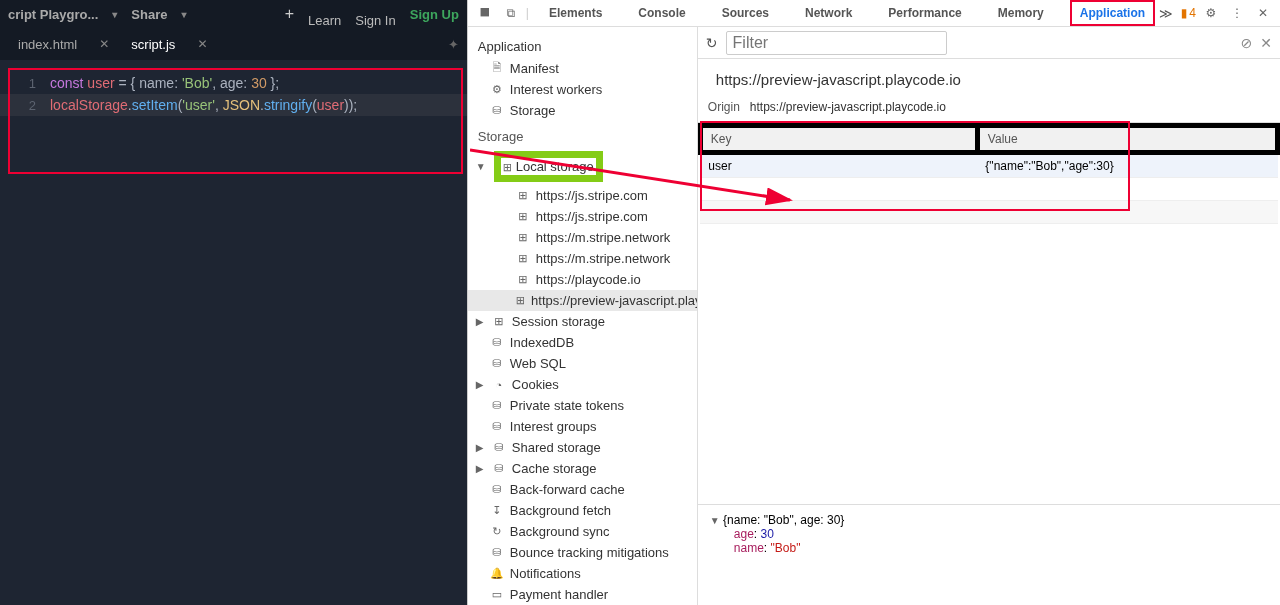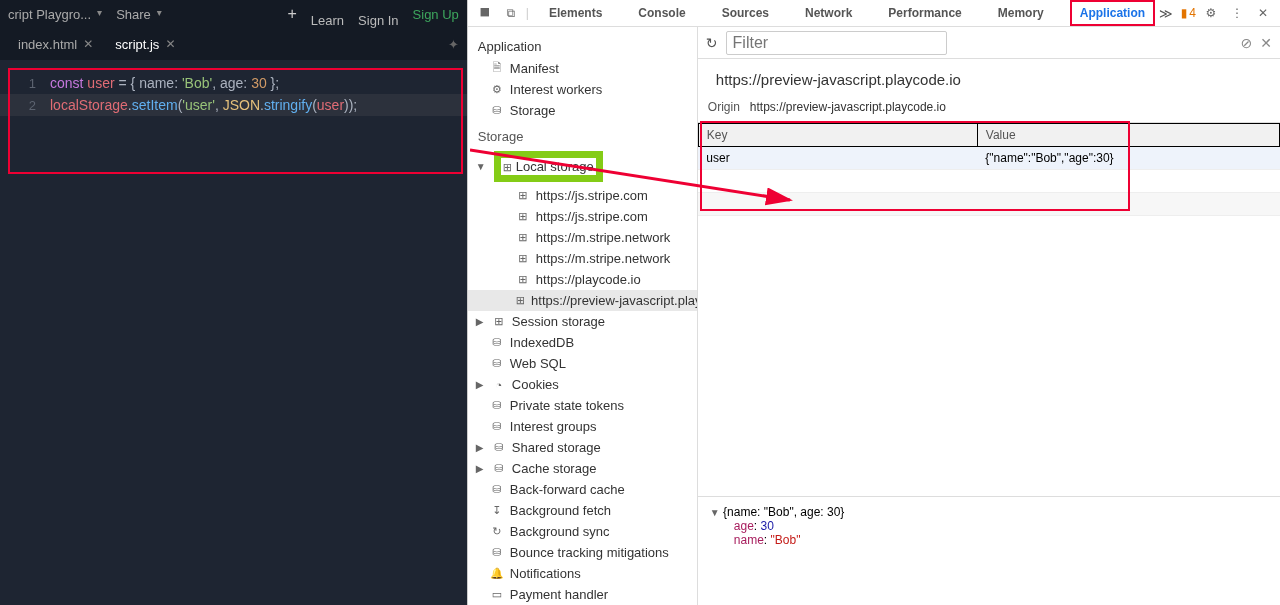--- a/index.html
+++ b/index.html
@@ -1,26 +1,26 @@
 <!DOCTYPE html>
 <html><head>
 <meta charset="utf-8">
 <style>
 * { margin:0; padding:0; box-sizing:border-box; font-family:"Segoe UI",Arial,sans-serif; }
 body { width:1280px; height:605px; display:flex; overflow:hidden; font-size:13px; }
 .editor-pane { width:554px; background:#1e2532; color:#abb2bf; display:flex; flex-direction:column; }
 .ed-top { height:28px; background:#141a24; display:flex; align-items:center; padding:0 8px; gap:14px; color:#aaa; font-size:13px; }
-.ed-top .left { display:flex; align-items:flex-start; gap:6px; }
+.ed-top .left { display:flex; align-items:center; gap:14px;font-weight:bold; }
 .ed-top .chev { font-size:10px; color:#888; }
 .ed-top .spacer { flex:1; }
 .ed-top .plus { color:#ccc; font-size:16px; }
 .ed-top .link { color:#bbb;margin-top:12px; }
-.ed-top .signup { color:#3da65d; font-weight:400; }
+.ed-top .signup { color:#3da65d; font-weight:700; }
 .tabs { height:32px; background:#141a24; display:flex; align-items:center; padding:0 8px; gap:2px; }
-.tab { padding:6px 10px; color:#aaa; font-size:13px; display:flex; align-items:center; gap:6px; }
+.tab { padding:6px 10px; color:#aaa; font-size:13px; display:flex; align-items:center; gap:22px; }
 .tab.act { color:#fff; }
 .tab .x { font-size:12px; color:#888; }
 .ed-body { position:relative; flex:1; padding:12px 0; }
 .red-box-code { position:absolute; border:2px solid #e03; top:8px; left:8px; width:455px; height:106px; pointer-events:none; }
 .line { display:flex; align-items:center; padding:0 12px; height:22px; font-family:Consolas,monospace; font-size:14px; }
 .ln { width:24px; color:#5c6370; text-align:right; margin-right:14px; font-size:13px; }
 .kw { color:#c678dd; }
 .ident { color:#e06c75; }
 .op { color:#abb2bf; }
 .prop { color:#abb2bf; }
@@ -50,21 +50,21 @@
 .dt-main { flex:1; display:flex; flex-direction:column; }
 .dt-toolbar { height:32px; border-bottom:1px solid #ddd; display:flex; align-items:center; padding:0 8px; gap:8px; }
 .refresh { font-size:14px; color:#555; }
 .filter { flex:0 0 210px; border:1px solid #ccc; padding:2px 6px; color:#aaa; font-size:16px; border-radius:2px; }
 .clear, .closex { color:#888; font-size:14px; }
 .origin-line { padding:12px 18px; font-size:15px; color:#333; }
 .origin-sub { padding:0px 10px 8px; font-size:12px; color:#555; border-bottom:1px solid #ddd; display:flex; gap:10px; }
 .table-wrap { position:relative; }
 .red-table { position:absolute; border:2px solid #e03; top:-2px; left:2px; width:430px; height:90px; pointer-events:none; }
 .kv-table { width:100%; border-collapse:collapse; font-size:12px; }
-.kv-table th { text-align:left; padding:4px 8px; background:#f1f1f1; border:1px solid #000000; color:#555; font-weight:normal; }
+.kv-table th { text-align:left; padding:4px 8px; background:#f1f1f1; border:5px solid #000000; color:#555; font-weight:normal; }
 .kv-table td { padding:4px 8px; border-bottom:1px solid #eee; }
 .kv-table tr.datarow { background:#eef3fb; }
 .detail { border-top:1px solid #ddd; margin-top:280px; padding:8px 12px; font-family:Consolas,monospace; font-size:12px; }
 .detail .k { color:#a71d5d; }
 .detail .v-num { color:#1a1aa6; }
 .detail .v-str { color:#c41a16; }
 .tri { color:#666; font-size:10px; }
 .more { font-size:13px; color:#555; }
 </style>
 </head>

